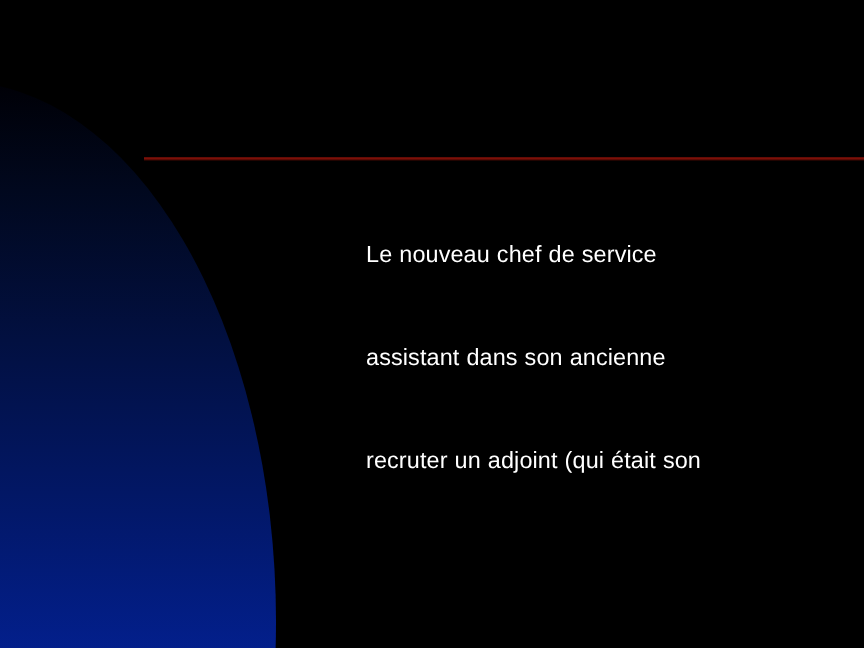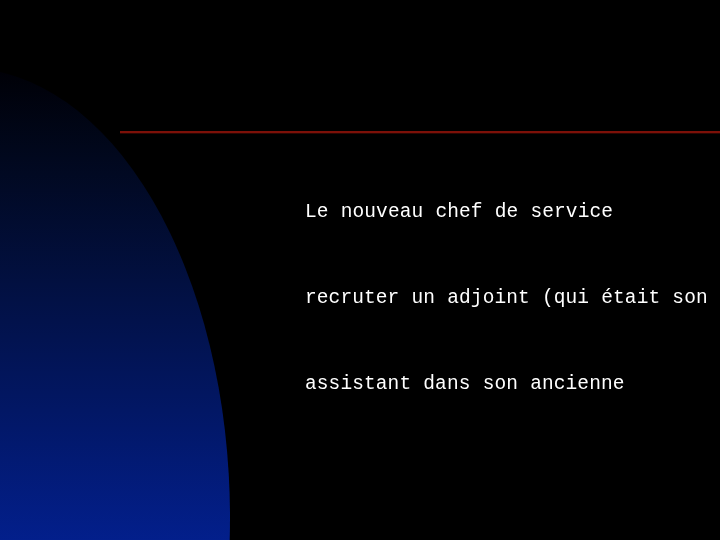--- a/index.html
+++ b/index.html
@@ -7,21 +7,21 @@
     margin: 0;
     padding: 0;
     background: #000000;
   }
   #slide {
     position: relative;
     width: 720px;
     height: 540px;
     background: #000000;
     overflow: hidden;
-    font-family: Liberation Mono, monospace;
+    font-family: Liberation Sans, sans-serif;
   }
 
   
   #decor-ellipse {
     position: absolute;
     left: -300px;
     top: 68px;
     width: 530px;
     height: 900px;
     border-radius: 50% / 50%;
@@ -71,20 +71,20 @@
 <body>
 
 <div id="slide">
 
   <div id="decor-ellipse"></div>
 
   <div id="divider-rule"></div>
 
   <div id="body-text">
     <span class="txt-line">Le nouveau chef de service</span>
+    <span class="txt-line">assistant dans son ancienne</span>
     <span class="txt-line">recruter un adjoint (qui était son</span>
-    <span class="txt-line">assistant dans son ancienne</span>
     
     
     
   </div>
 
 </div>
 
 </body></html>

